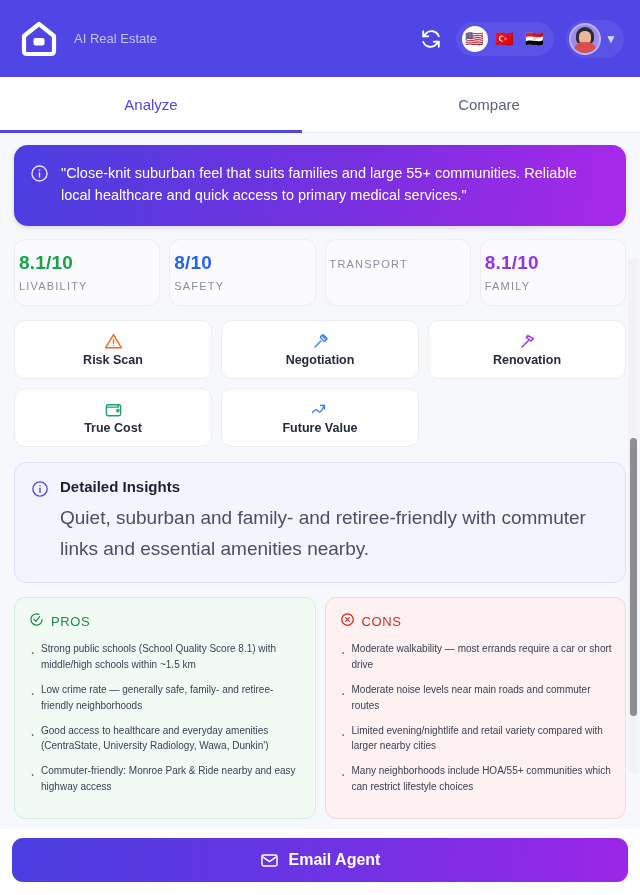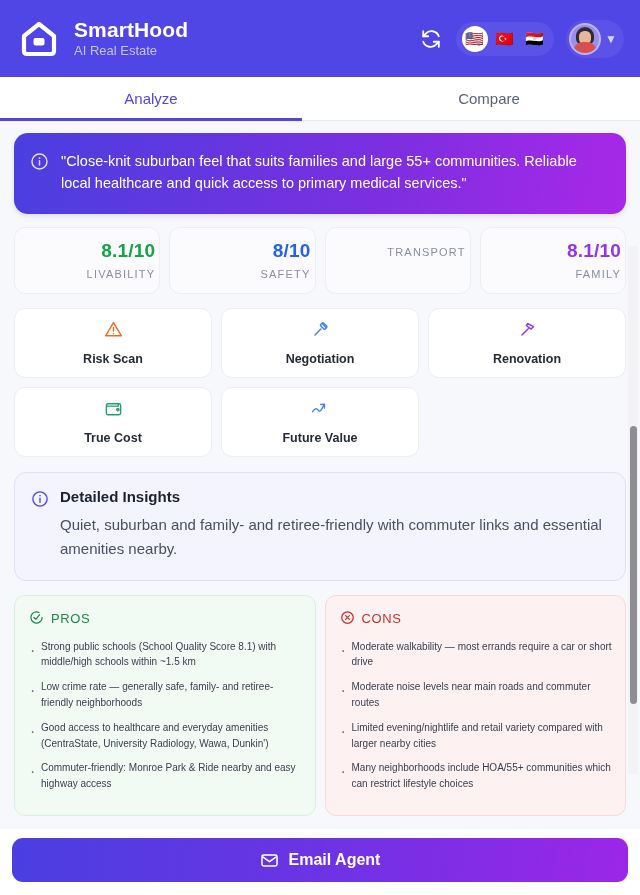--- a/index.html
+++ b/index.html
@@ -34,21 +34,21 @@
   .avatar-pill { background: #5b52e8; border-radius: 999px; height: 38px; display: flex; align-items: center;
                  gap: 4px; padding: 0 7px 0 3px; cursor: pointer; }
   .avatar { width: 32px; height: 32px; border-radius: 50%; background: #9b8cf0; border: 2px solid #bdb4f8;
             overflow: hidden; position: relative; }
   .avatar .hair { position: absolute; left: 5px; top: 2px; width: 18px; height: 17px; background: #2e2a33; border-radius: 9px 9px 5px 5px; }
   .avatar .face { position: absolute; left: 8px; top: 6px; width: 12px; height: 14px; background: #e8b79a; border-radius: 6px 6px 7px 7px; }
   .avatar .body { position: absolute; left: 2px; bottom: -2px; width: 24px; height: 13px; background: #d94f4f; border-radius: 10px 10px 0 0; }
   .chev { color: #d6d3fb; font-size: 12px; }
 
   
-  .tabs { display: flex; background: #ffffff; height: 44px; flex: 0 0 auto; border-bottom: 1px solid #e7e9f1; gap: 36px; }
+  .tabs { display: flex; background: #ffffff; height: 56px; flex: 0 0 auto; border-bottom: 1px solid #e7e9f1; gap: 36px; }
   .tab { flex: 1; display: flex; align-items: center; justify-content: center;
          font-size: 15px; color: #5b6276; cursor: pointer; position: relative; }
   .tab.active { color: #4f46e5; }
   .tab.active::after { content: ""; position: absolute; left: 0; right: 0; bottom: -1px; height: 3px; background: #4f46e5; }
 
   
   .scroll-area { flex: 1 1 auto; position: relative; overflow: hidden; padding: 12px 14px 0 14px; }
 
   
   .banner {
@@ -56,43 +56,43 @@
     background: linear-gradient(100deg, #4a3fe0 0%, #7a2fe0 58%, #a928e8 100%);
     display: flex; gap: 12px; align-items: flex-start;
     box-shadow: 0 2px 5px rgba(60,40,160,.14);
   }
   .banner-text { color: #ffffff; font-size: 14.5px; line-height: 1.55; }
 
   
   .scores { display: grid; grid-template-columns: repeat(4, 1fr); gap: 9px; margin-top: 13px; }
   .score-card {
     background: #fbfbfd; border: 1px solid #eceef4; border-radius: 11px;
-    padding: 12px 4px 13px; text-align: right;
+    padding: 12px 4px 13px; text-align: left;
   }
   .score-val { font-size: 19px; font-weight: bold; letter-spacing: .2px; }
   .score-lbl { font-size: 11px; color: #8a8f9e; letter-spacing: 1.2px; margin-top: 6px; }
 
   
   .actions { display: grid; grid-template-columns: repeat(3, 1fr); gap: 9px; margin-top: 14px; }
   .action-btn {
     background: #ffffff; border: 1px solid #ecedf3; border-radius: 11px;
     padding: 11px 4px 11px; text-align: center; cursor: pointer;
-    display: flex; flex-direction: column; align-items: center; gap: 12px;
+    display: flex; flex-direction: column; align-items: center; gap: 1px;
   }
   .action-ico { height: 20px; display: flex; align-items: center; justify-content: center; }
   .action-lbl { font-size: 12.5px; font-weight: bold; color: #262b38; }
 
   
   .insights {
     margin-top: 15px; background: #f3f4fd; border: 1px solid #dfe0f7;
     border-radius: 12px; padding: 15px 6px 18px 16px;
     display: flex; gap: 11px; align-items: flex-start;
   }
   .insights-title { font-size: 15px; font-weight: bold; color: #1c2030; }
-  .insights-body { font-size: 15px; color: #4a5063; line-height: 1.62; margin-top: 8px; }
+  .insights-body { font-size: 19px; color: #4a5063; line-height: 1.62; margin-top: 8px; }
 
   
   .pc-row { display: grid; grid-template-columns: 1fr 1fr; gap: 9px; margin-top: 14px; }
   .pc-card { border-radius: 11px; padding: 14px 12px 14px 14px; }
   .pros { background: #f1fbf4; border: 1px solid #d6f0df; }
   .cons { background: #fdf1f1; border: 1px solid #f7dada; }
   .pc-head { display: flex; align-items: center; gap: 7px; font-size: 13px; font-weight: normal; letter-spacing: .6px; }
   .pros .pc-head { color: #1a8a45; }
   .cons .pc-head { color: #c9302c; }
   .pc-list { margin-top: 11px; list-style: none; }
@@ -122,21 +122,20 @@
 
   <div class="header">
     <div class="brand">
       <div class="logo-box">
         <svg width="40" height="40" viewBox="0 0 40 40">
           <path d="M20 5 L35 17 L35 32 Q35 35 32 35 L8 35 Q5 35 5 32 L5 17 Z" fill="none" stroke="#ffffff" stroke-width="4.2" stroke-linejoin="round"></path>
           <rect x="14.5" y="19" width="11" height="7.5" rx="2" fill="#ffffff"></rect>
         </svg>
       </div>
       <div class="brand-text">
-        <span class="brand-title">SmartHood</span>
         <span class="brand-sub">AI Real Estate</span>
       </div>
     </div>
 
     <div class="header-right">
       <div class="refresh-btn">
         <svg width="22" height="22" viewBox="0 0 24 24" fill="none" stroke="#ffffff" stroke-width="2" stroke-linecap="round" stroke-linejoin="round">
           <path d="M20.5 9A8.5 8.5 0 0 0 6 6.5L3.5 9"></path>
             <polyline points="3.5,3.5 3.5,9 9,9"></polyline>
           <path d="M3.5 15A8.5 8.5 0 0 0 18 17.5L20.5 15"></path>

